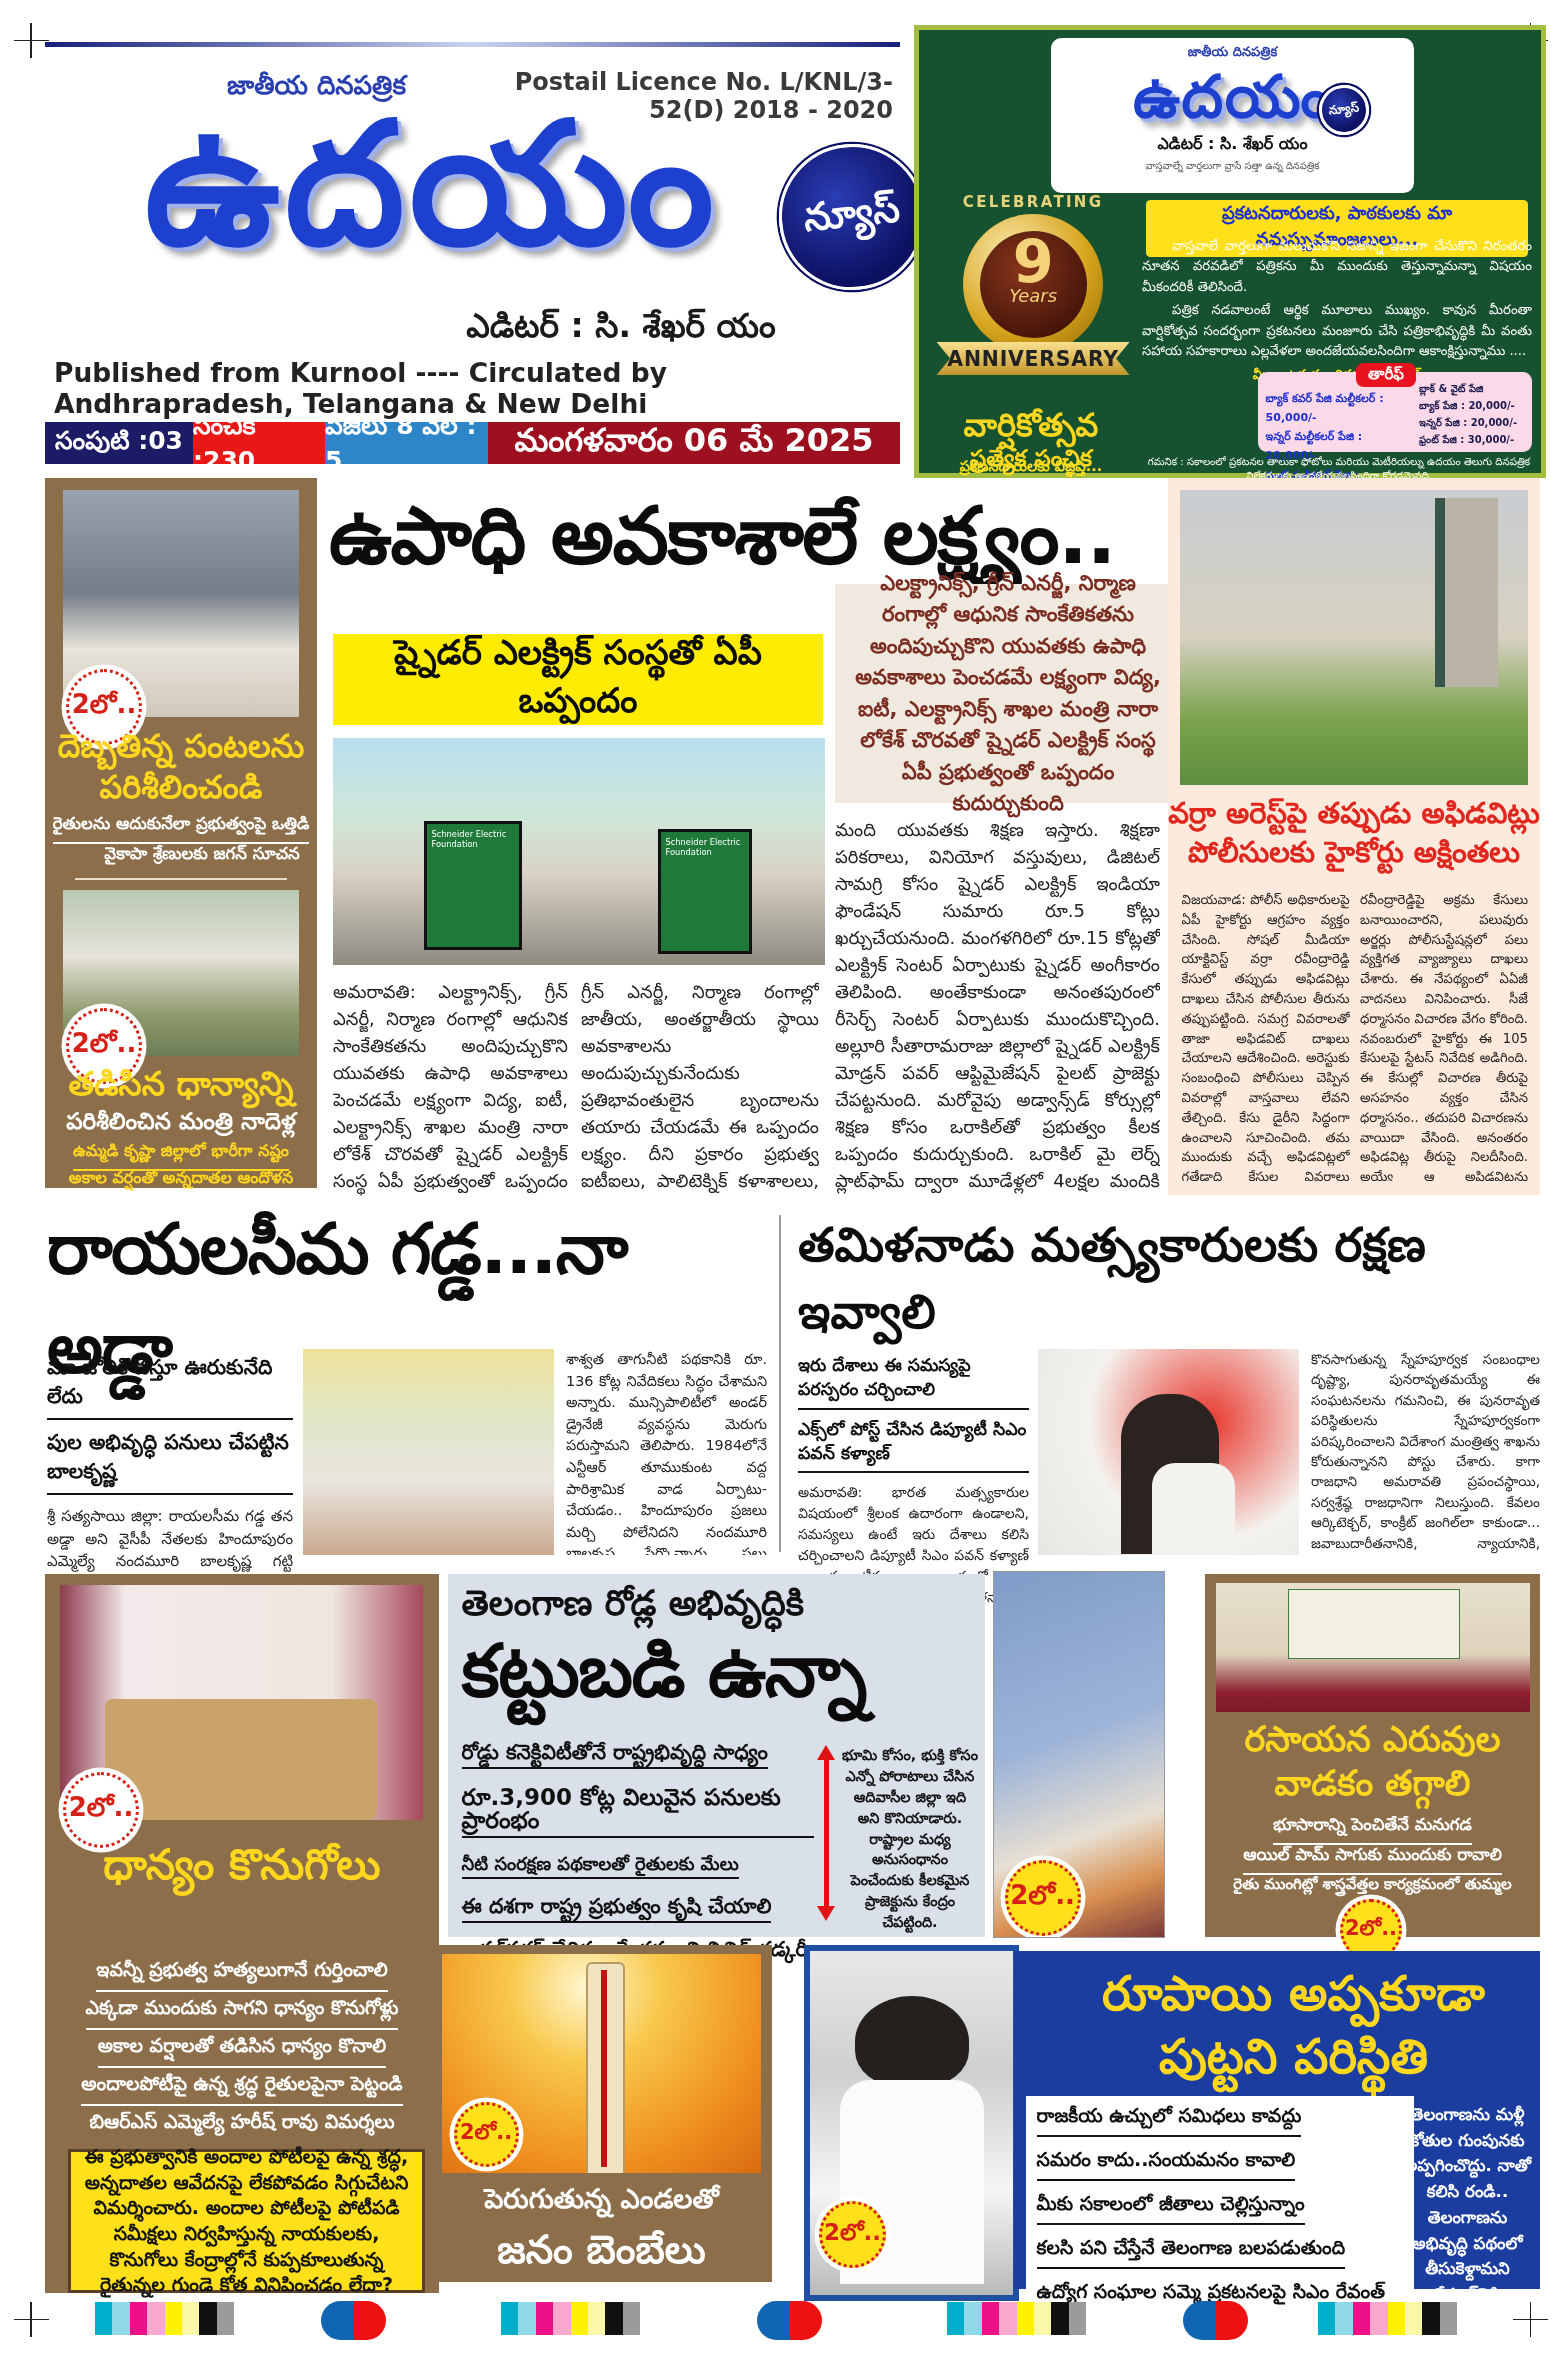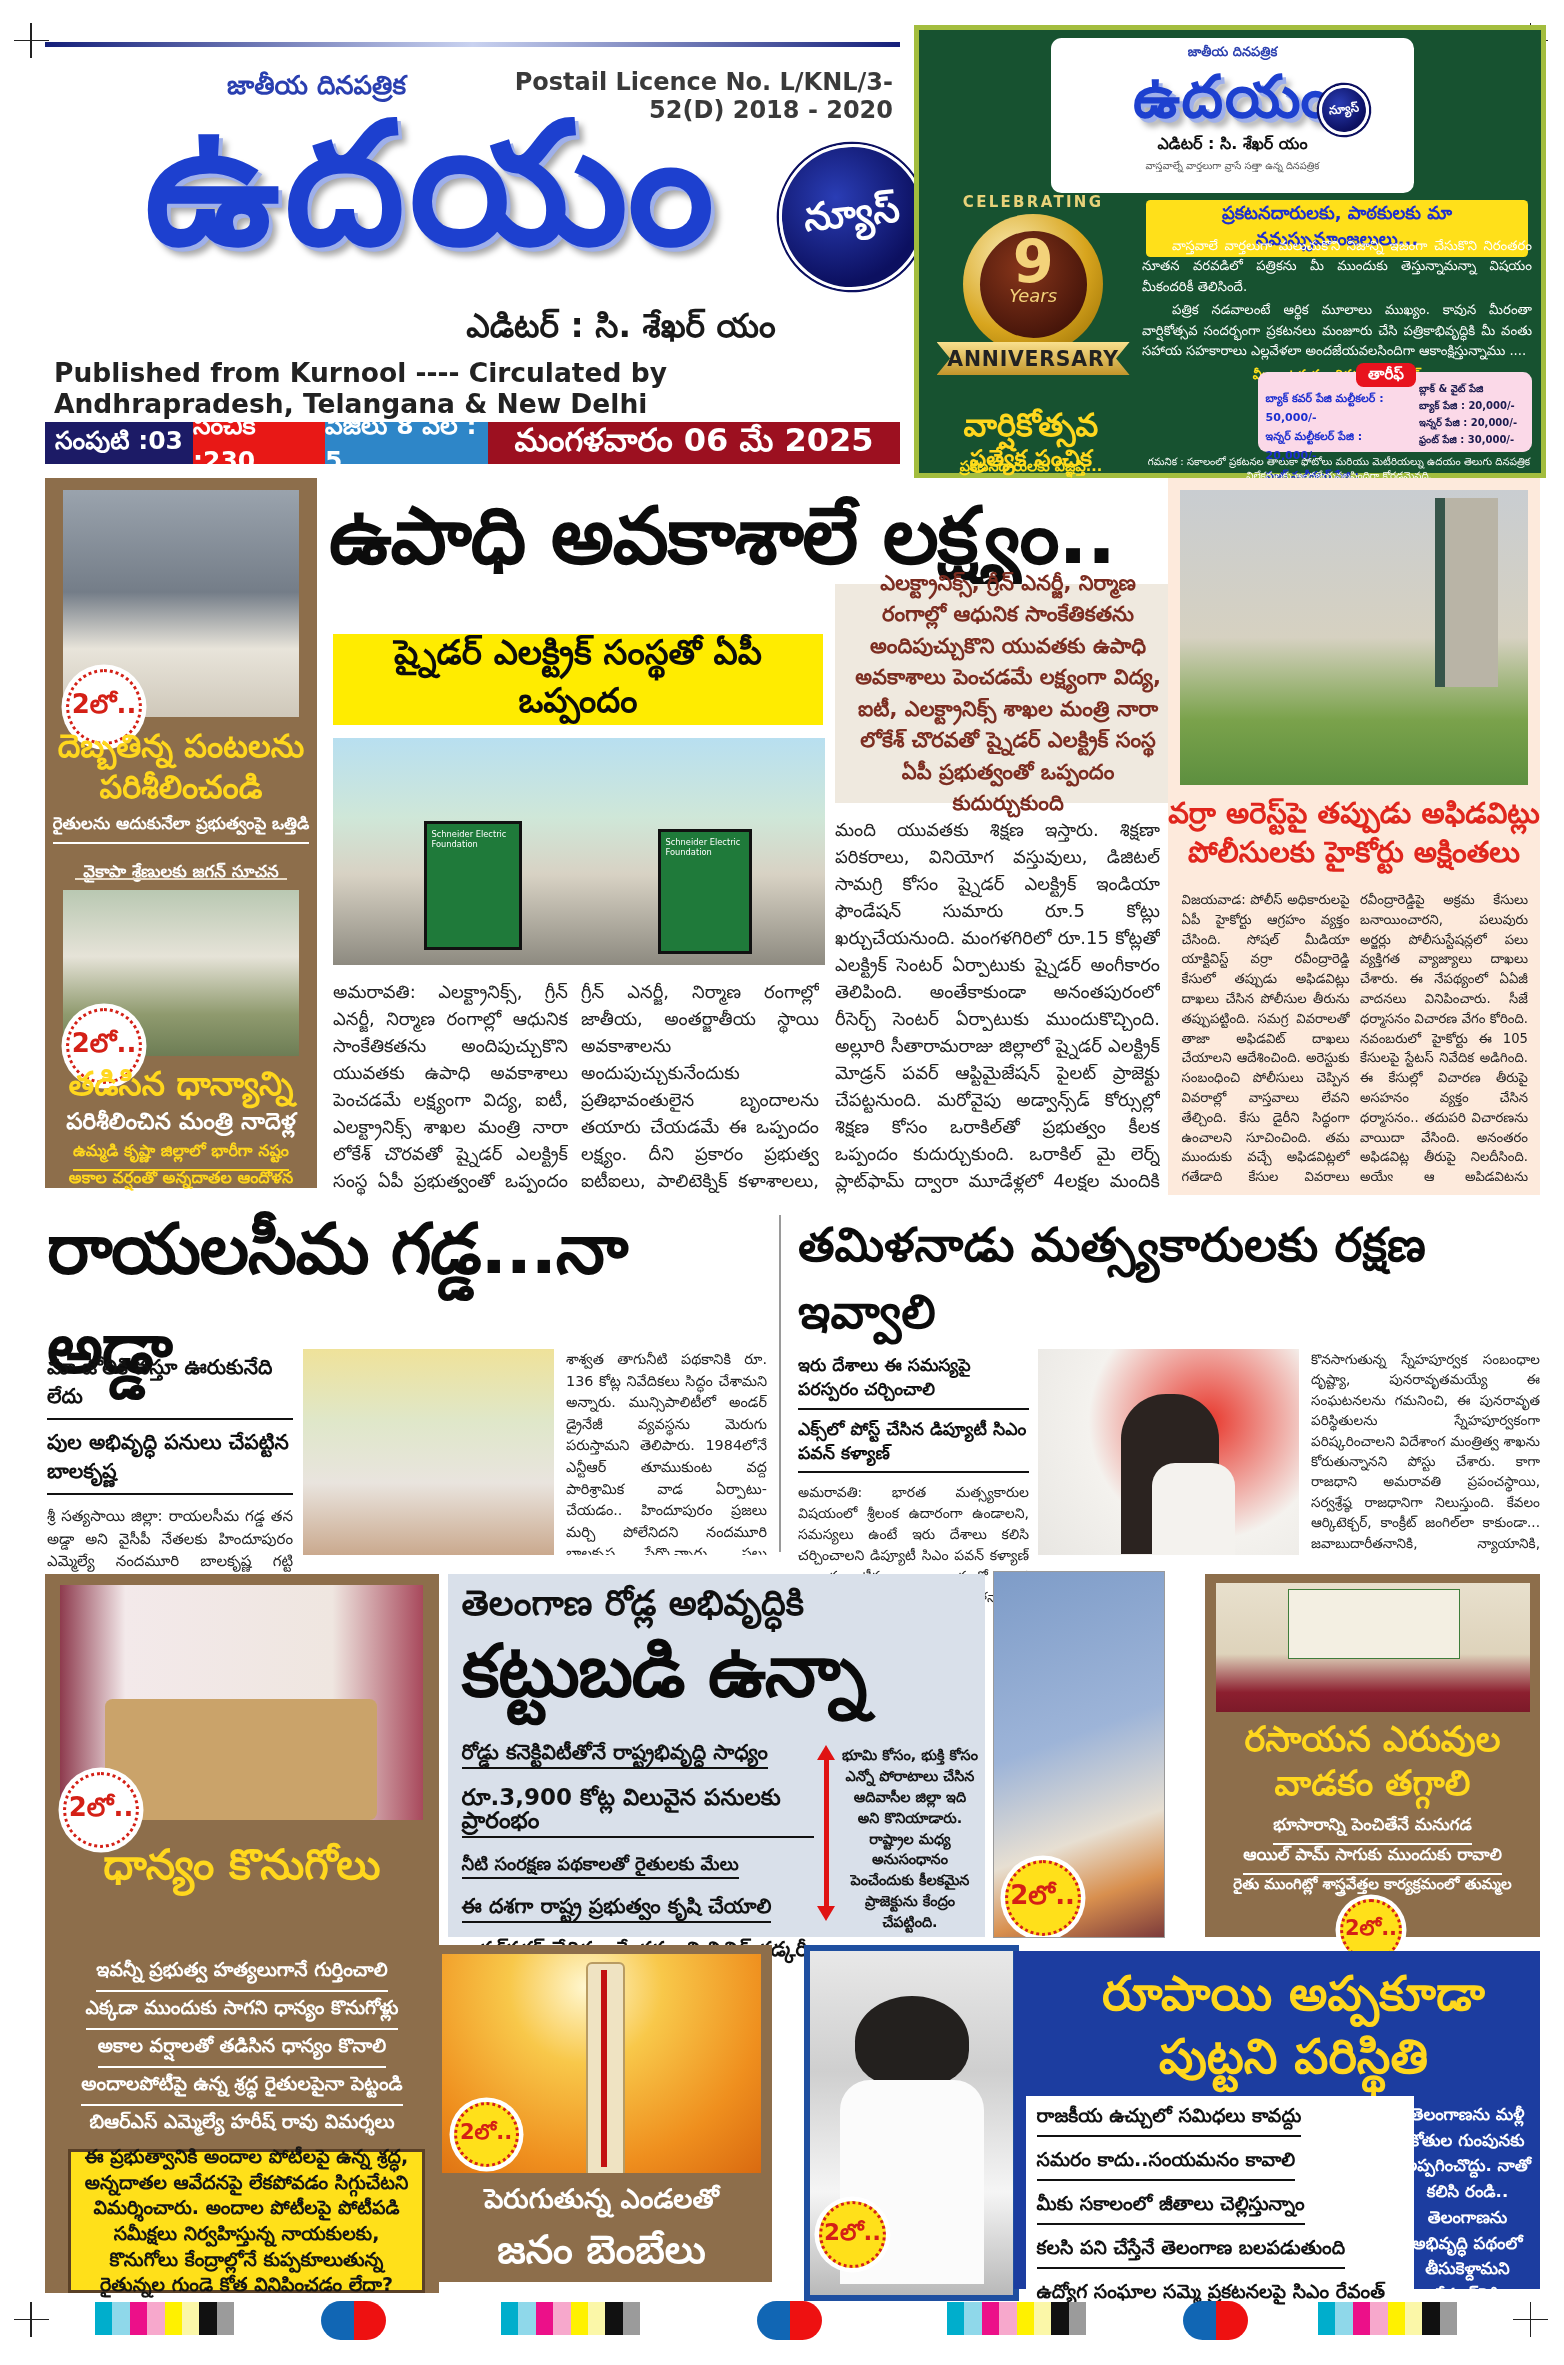--- a/index.html
+++ b/index.html
@@ -131,21 +131,21 @@
     <div class="abs ctr" style="left:227px;top:425px;width:386px;font-size:10.2px;color:#fff;line-height:1.4;">గమనిక : సకాలంలో ప్రకటనల తాలుకా ఫోటోలు మరియు మెటీరియల్ను ఉదయం తెలుగు దినపత్రిక విలేకరులకు అందజేయవలసిందిగా కోరడమైనది.</div>
   </div>
 
   <div class="abs" style="left:45px;top:478px;width:272px;height:710px;background:#8d6e4b;">
     <div class="photo" style="left:18px;top:12px;width:236px;height:227px;background:
          linear-gradient(180deg,#9aa3ad 0%,#747d88 45%,#e8e4da 70%,#cfc8ba 100%);"></div>
     <div class="badge" style="left:21px;top:191px;">2లో..</div>
     <div class="ctr abs yellow-h" style="left:0;top:250px;width:100%;font-size:32px;">దెబ్బతిన్న పంటలను</div>
     <div class="ctr abs yellow-h" style="left:0;top:291px;width:100%;font-size:32px;">పరిశీలించండి</div>
     <div class="ctr abs" style="left:0;top:336px;width:100%;"><span class="wline" style="font-size:16.6px;">రైతులను ఆదుకునేలా ప్రభుత్వంపై ఒత్తిడి</span></div>
-    <div class="ctr abs" style="left:0;top:384px;width:100%;"><span class="wline" style="font-size:16.6px;border-bottom:none;">వైకాపా శ్రేణులకు జగన్ సూచన</span></div>
+    <div class="ctr abs" style="left:0;top:366px;width:100%;padding-left:21px;"><span class="wline" style="font-size:16.6px;border-bottom:none;">వైకాపా శ్రేణులకు జగన్ సూచన</span></div>
     <div class="abs" style="left:30px;top:400px;width:212px;height:1.5px;background:#e9dcc8;"></div>
 
     <div class="photo" style="left:18px;top:412px;width:236px;height:166px;background:
          linear-gradient(180deg,#b9c8b2 0%,#e6e3d8 40%,#8f9a6e 75%,#6d7d55 100%);"></div>
     <div class="badge" style="left:21px;top:530px;">2లో..</div>
     <div class="ctr abs yellow-h" style="left:0;top:587px;width:100%;font-size:33px;">తడిసిన ధాన్యాన్ని</div>
     <div class="ctr abs b" style="left:0;top:630px;width:100%;font-size:23px;color:#fff;">పరిశీలించిన మంత్రి నాదెళ్ల</div>
     <div class="ctr abs" style="left:0;top:663px;width:100%;"><span class="kline" style="font-size:16px;color:#ffd71e;border-color:#ffd71e;">ఉమ్మడి కృష్ణా జిల్లాలో భారీగా నష్టం</span></div>
     <div class="ctr abs" style="left:0;top:690px;width:100%;"><span style="font-size:16px;color:#ffd71e;font-weight:bold;">అకాల వర్షంతో అన్నదాతల ఆందోళన</span></div>
   </div>

